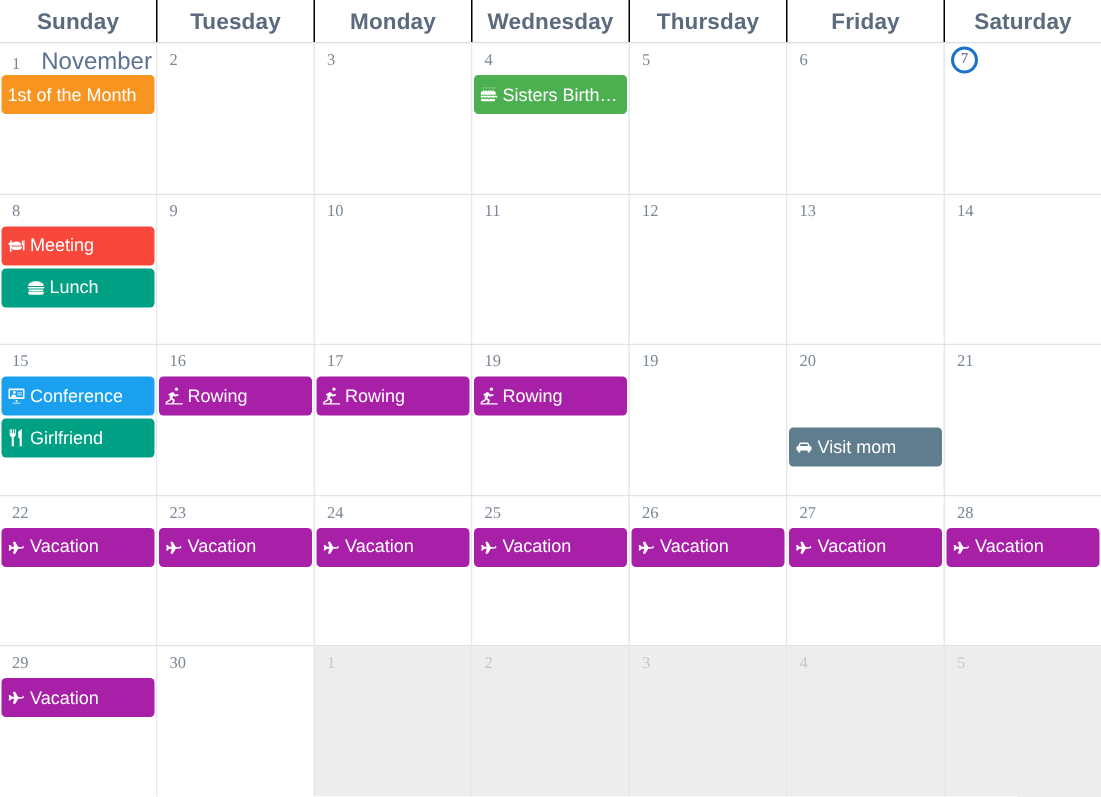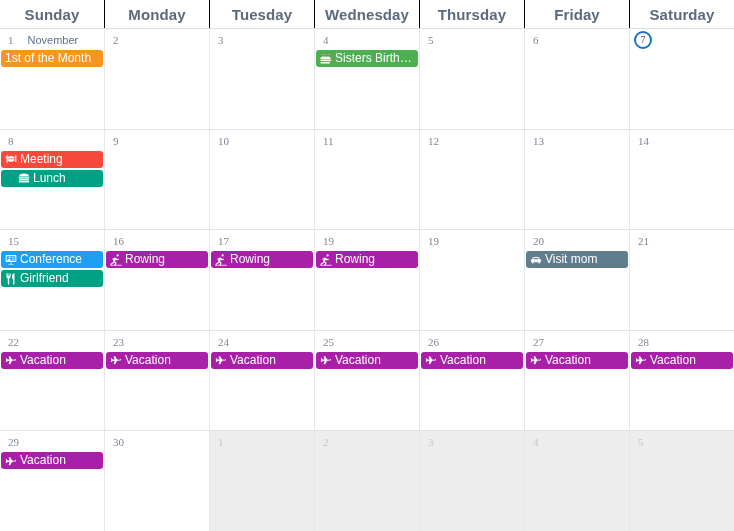--- a/index.html
+++ b/index.html
@@ -96,37 +96,37 @@
     display: flex;
     align-items: center;
     justify-content: center;
     box-sizing: border-box;
     margin-left: -4px;
     margin-top: -2px;
     font-size: 10px;
   }
 
   .month-label {
-    font-size: 11px;
+    font-size: 16px;
     color: #5b7290;
     margin-left: 14px;
     font-family: "Liberation Sans", sans-serif;
   }
 
   
   .events {
     padding: 1px 1px 0 1px;
     display: flex;
     flex-direction: column;
     gap: 2px;
   }
   .event {
     display: flex;
     align-items: center;
-    height: 17px;
+    height: 26px;
     border-radius: 3px;
     color: #ffffff;
     font-size: 12px;
     line-height: 17px;
     padding: 0 3px;
     box-sizing: border-box;
     white-space: nowrap;
     overflow: hidden;
     cursor: pointer;
   }
@@ -147,22 +147,22 @@
   }
   .event.no-icon { justify-content: flex-start; padding-left: 4px; }
 </style>
 </head>
 <body>
 
 <div class="calendar">
 
   <div class="weekday-header">
       <div class="weekday-cell">Sunday</div>
+      <div class="weekday-cell">Tuesday</div>
       <div class="weekday-cell">Monday</div>
-      <div class="weekday-cell">Tuesday</div>
       <div class="weekday-cell">Wednesday</div>
       <div class="weekday-cell">Thursday</div>
       <div class="weekday-cell">Friday</div>
       <div class="weekday-cell">Saturday</div>
     </div>
 
   <div class="weeks">
       <div class="week-row">
         <div class="day-cell">
           <div class="day-top">
@@ -366,21 +366,21 @@
         <div class="day-cell">
           <div class="day-top">
             <div class="day-number">19</div>
           </div>
         </div>
         <div class="day-cell">
           <div class="day-top">
             <div class="day-number">20</div>
           </div>
           <div class="events">
-            <div class="event" style="background: rgb(95, 125, 140);">
+            <div class="event" style="background: rgb(95, 125, 140); margin-top: 34px;">
               <span class="evt-icon">
                 <svg viewBox="0 0 576 512" width="12" height="12" fill="#ffffff">
                   <path d="M136 144c6-19 24-32 44-32h216c20 0 38 13 44 32l28 80h12c26 0 48 21 48 48v72c0 13-11 24-24 24h-24v24c0 22-18 40-40 40s-40-18-40-40v-24H176v24c0 22-18 40-40 40s-40-18-40-40v-24H72c-13 0-24-11-24-24v-72c0-27 22-48 48-48h12l28-80zm42 16l-20 64h260l-20-64H178z"></path>
                   <circle cx="152" cy="296" r="26"></circle>
                   <circle cx="424" cy="296" r="26"></circle>
                 </svg>
               </span>
               <span class="evt-label">Visit mom</span>
             </div>
           </div>

